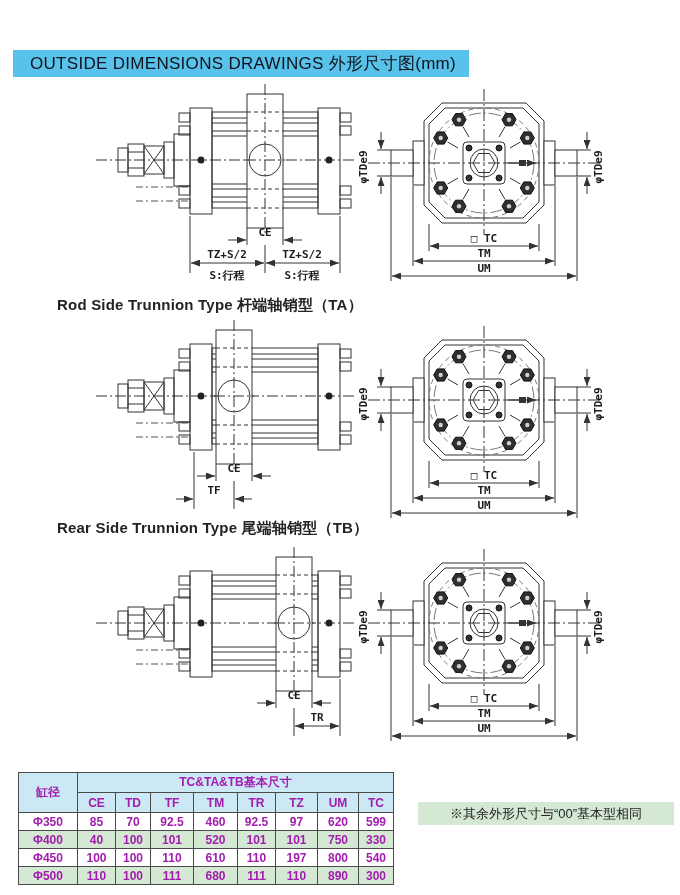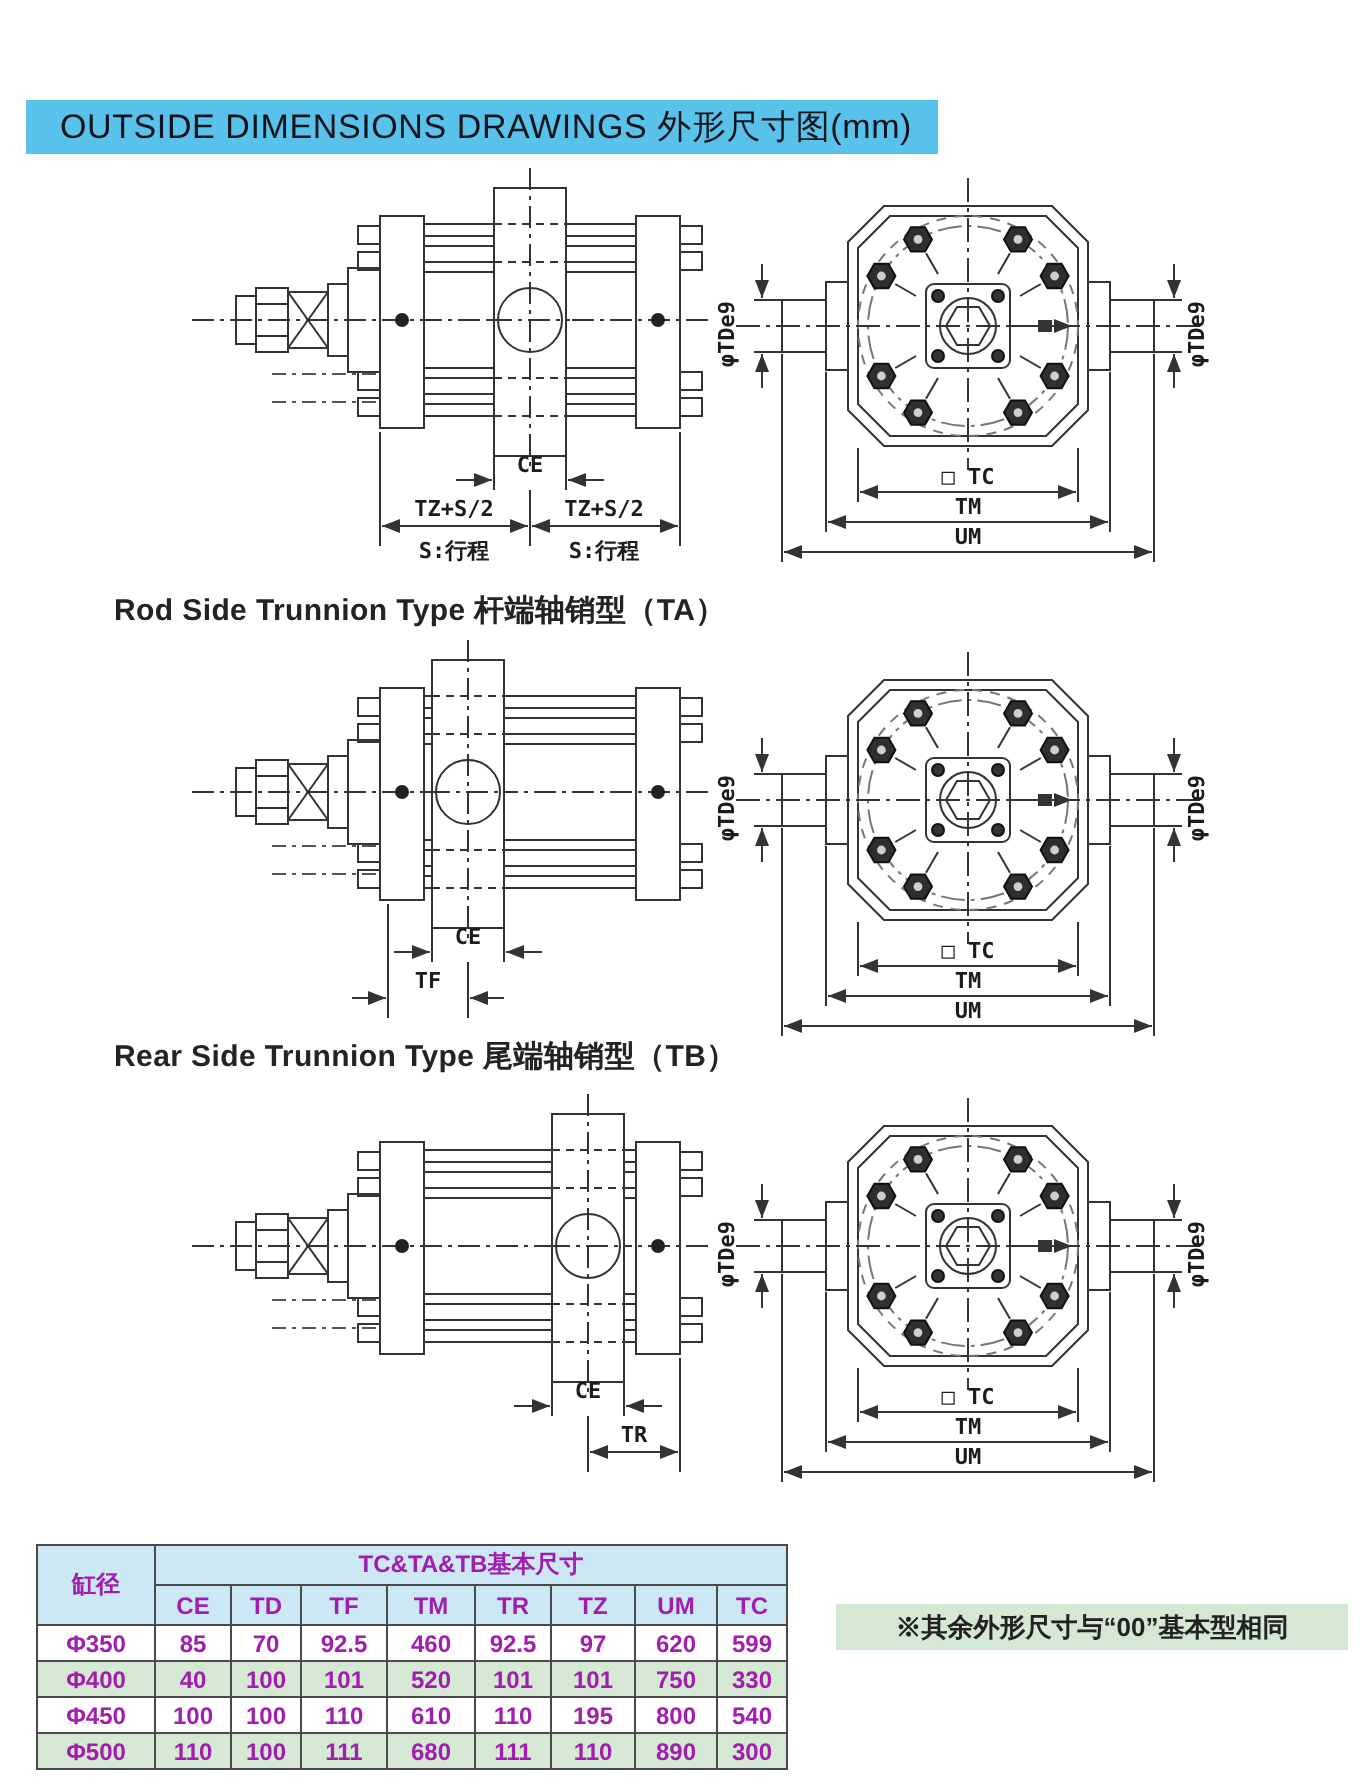--- a/index.html
+++ b/index.html
@@ -19,21 +19,21 @@
            font-size:11px;font-weight:bold;fill:#1c1c1c;stroke:none;}
   .dimtable{position:absolute;left:18px;top:772px;border-collapse:collapse;
             table-layout:fixed;font-size:12px;color:#a21caf;border:1px solid #4a4a4a;}
   .dimtable th,.dimtable td{border:1px solid #4a4a4a;text-align:center;padding:0;
             font-weight:bold;overflow:hidden;white-space:nowrap;}
   .dimtable thead th{background:#cbe8f4;height:19px;}
   .dimtable tbody th,.dimtable tbody td{height:17px;}
   tr.green{background:#d5e8d3;}
   .note{position:absolute;left:418px;top:802px;width:256px;height:23px;
         background:#d5e8d3;text-align:center;line-height:23px;font-size:13px;
-        font-weight:bold;color:#222;}
+        font-weight:normal;color:#222;}
 </style>
 </head>
 <body>
 
 <div class="page">
 
   <svg width="0" height="0" style="position:absolute" aria-hidden="true">
     <defs>
       <marker id="arw" markerWidth="9" markerHeight="7" refX="9" refY="3.5" orient="auto-start-reverse" markerUnits="userSpaceOnUse">
         <path d="M0,0 L9,3.5 L0,7 Z" fill="#333"></path>
@@ -324,21 +324,21 @@
         <td>750</td>
         <td>330</td>
       </tr>
       <tr>
         <th>Φ450</th>
         <td>100</td>
         <td>100</td>
         <td>110</td>
         <td>610</td>
         <td>110</td>
-        <td>195</td>
+        <td>197</td>
         <td>800</td>
         <td>540</td>
       </tr>
       <tr class="green">
         <th>Φ500</th>
         <td>110</td>
         <td>100</td>
         <td>111</td>
         <td>680</td>
         <td>111</td>

